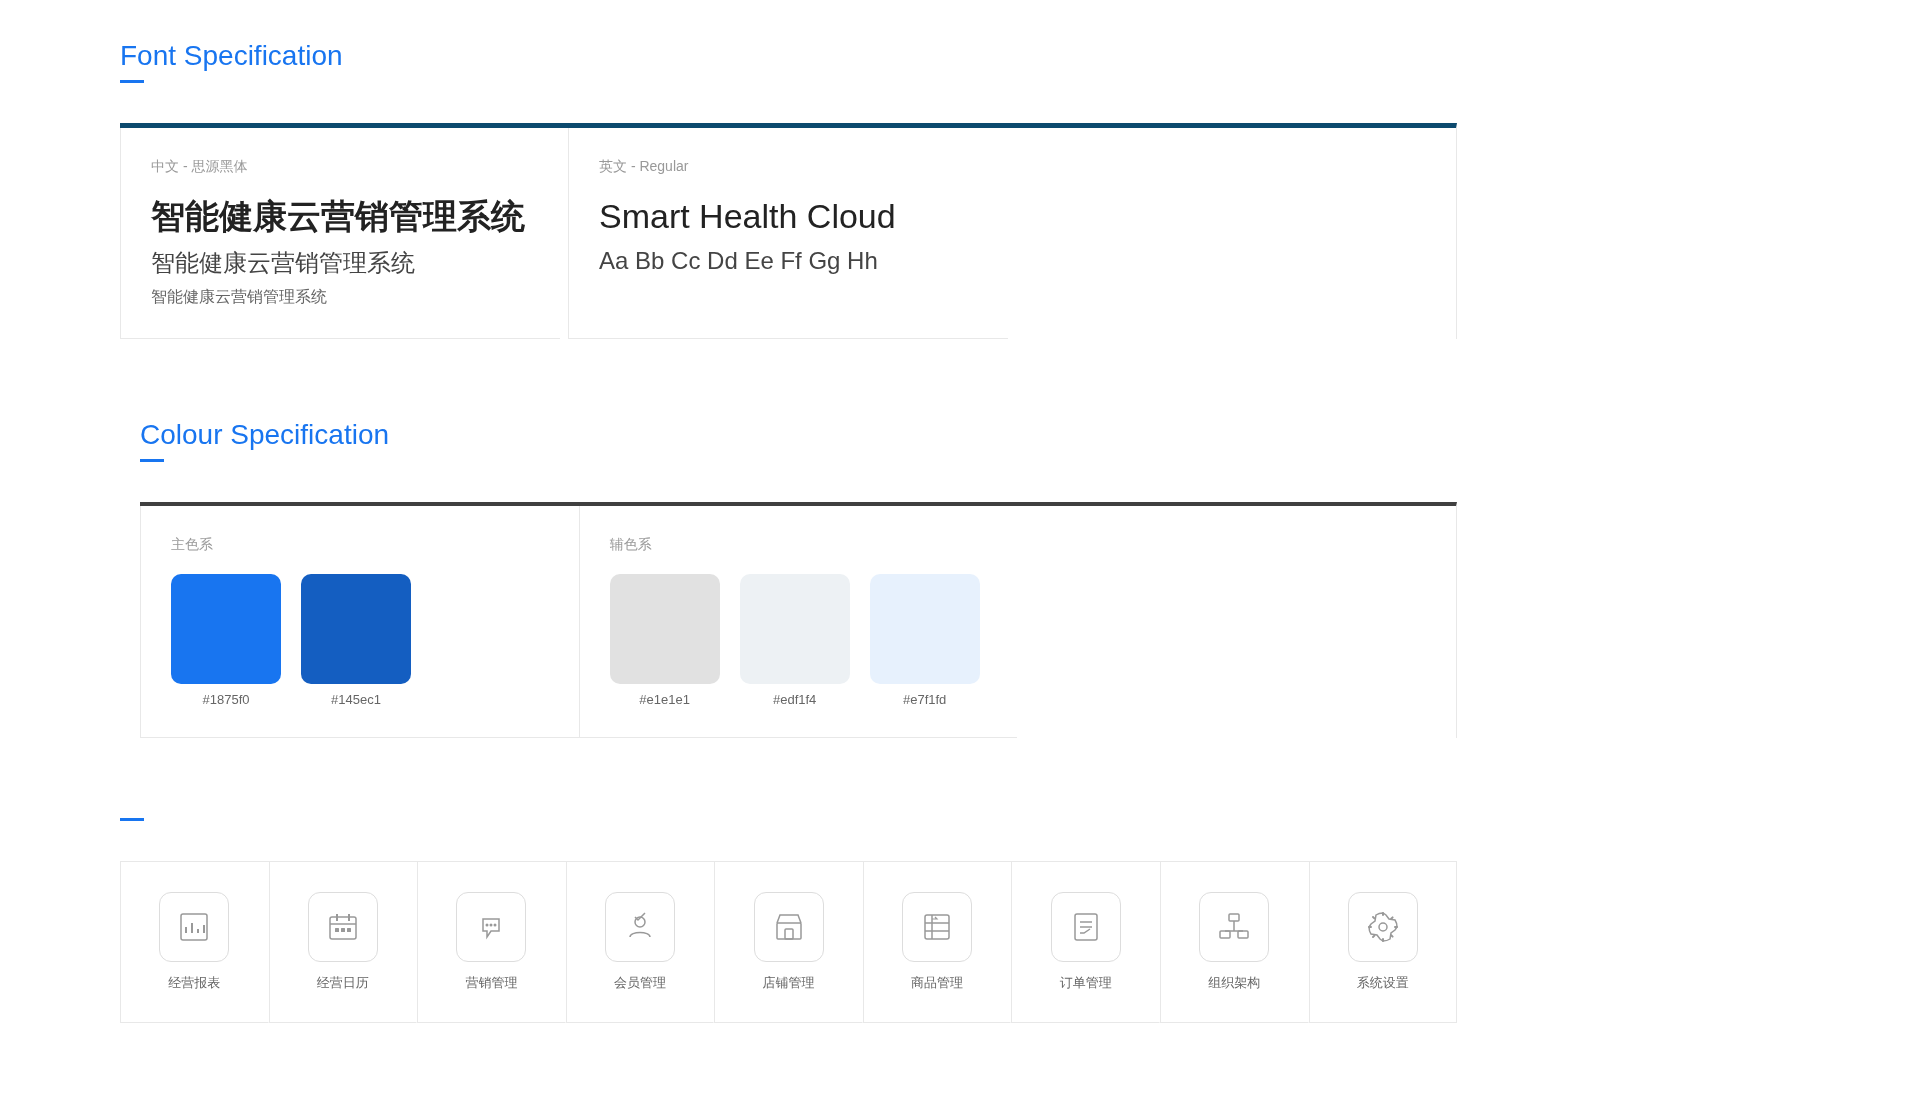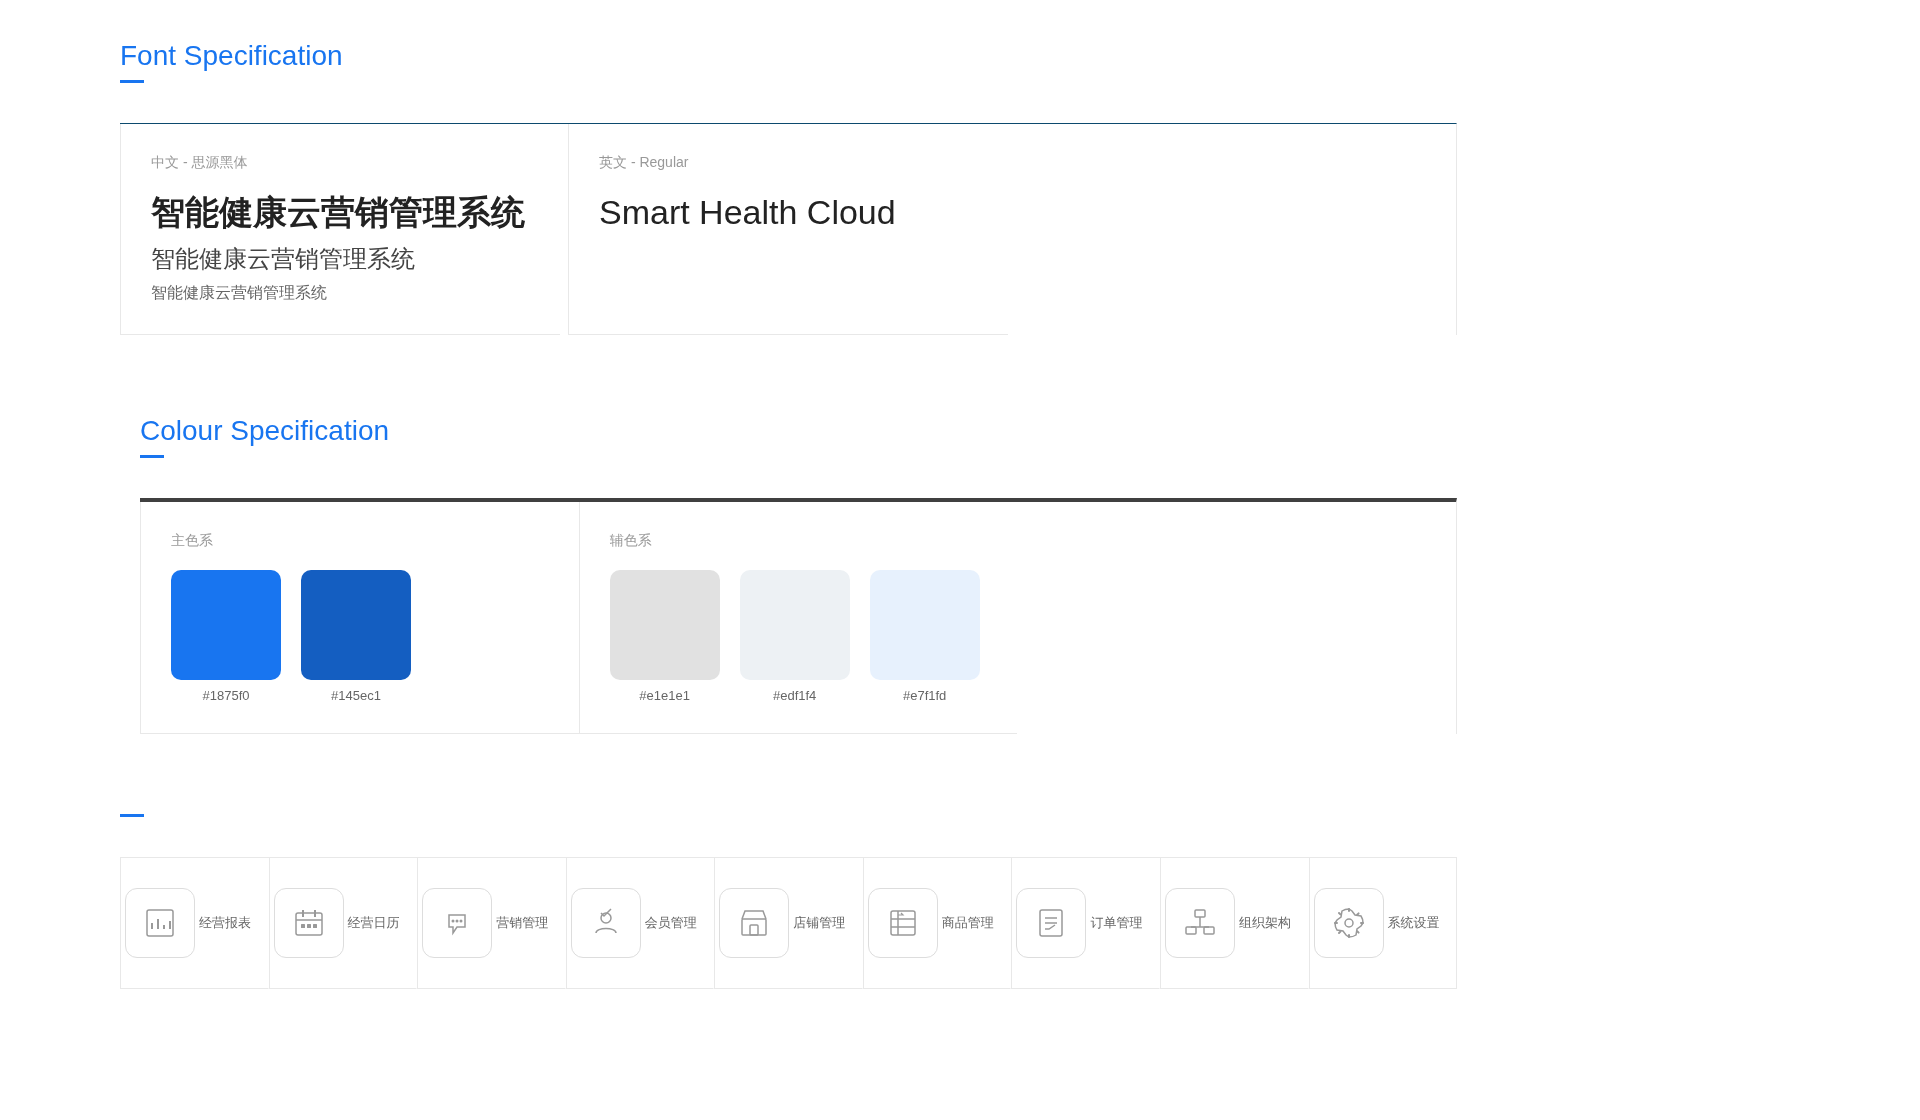--- a/index.html
+++ b/index.html
@@ -34,21 +34,21 @@
       height: 3px;
       background: #1875f0;
       margin-bottom: 40px;
     }
 
     
     .font-spec-grid {
       display: grid;
       grid-template-columns: 1fr 1fr 1fr;
       gap: 8px;
-      border-top: 1px solid #0c4a6e;
+      border-top: 5px solid #0c4a6e;
       border-right: 1px solid #e8e8e8;
     }
     .font-col {
       border-left: 1px solid #e8e8e8;
       border-bottom: 1px solid #e8e8e8;
       padding: 30px 30px 30px 30px;
       position: relative;
     }
     .font-label {
       font-size: 14px;
@@ -130,23 +130,23 @@
       gap: 0;
       border-top: 1px solid #e8e8e8;
     }
     .icon-item {
       flex: 1;
       border-left: 1px solid #e8e8e8;
       border-bottom: 1px solid #e8e8e8;
       border-right: 1px solid transparent;
       padding: 30px 4px;
       display: flex;
-      flex-direction: row;
+      flex-direction: column;
       align-items: center;
-      gap: 4px;
+      gap: 12px;
     }
     .icon-item:last-child {
       border-right: 1px solid #e8e8e8;
     }
     .icon-box {
       width: 70px;
       height: 70px;
       border: 1px solid #ddd;
       border-radius: 12px;
       display: flex;
@@ -179,20 +179,21 @@
         <div class="font-col">
           <div class="font-label">中文 - 思源黑体</div>
           <div class="font-demo-large">智能健康云营销管理系统</div>
           <div class="font-demo-medium">智能健康云营销管理系统</div>
           <div class="font-demo-small">智能健康云营销管理系统</div>
         </div>
 
         <div class="font-col">
           <div class="font-label">英文 - Regular</div>
           <div class="font-demo-large english">Smart Health Cloud</div>
+          <div class="font-demo-medium">Aa Bb Cc Dd Ee Ff Gg Hh</div>
         </div>
 
       </div>
     </div>
 
     <div class="section" style="margin-top:40px;padding-left:20px;">
       <div class="section-title">Colour Specification</div>
       <div class="section-underline"></div>
 
       <div class="colour-spec-grid">

